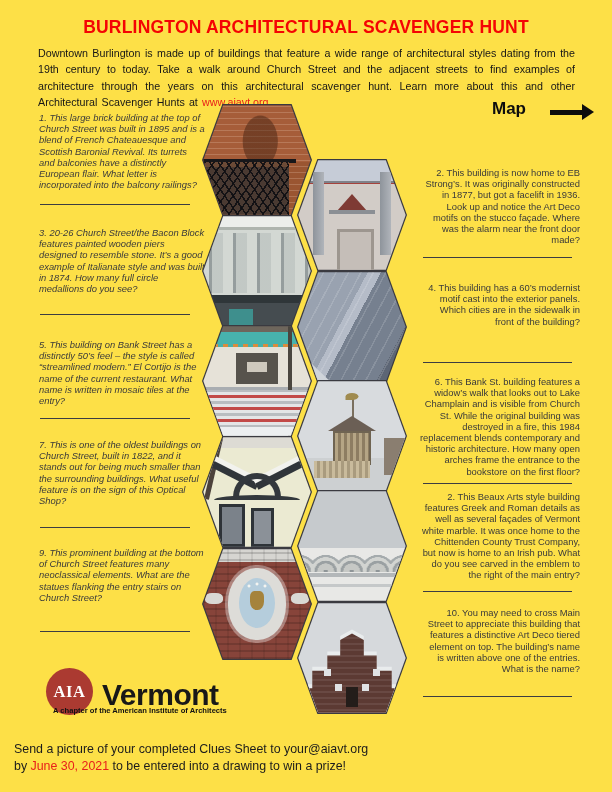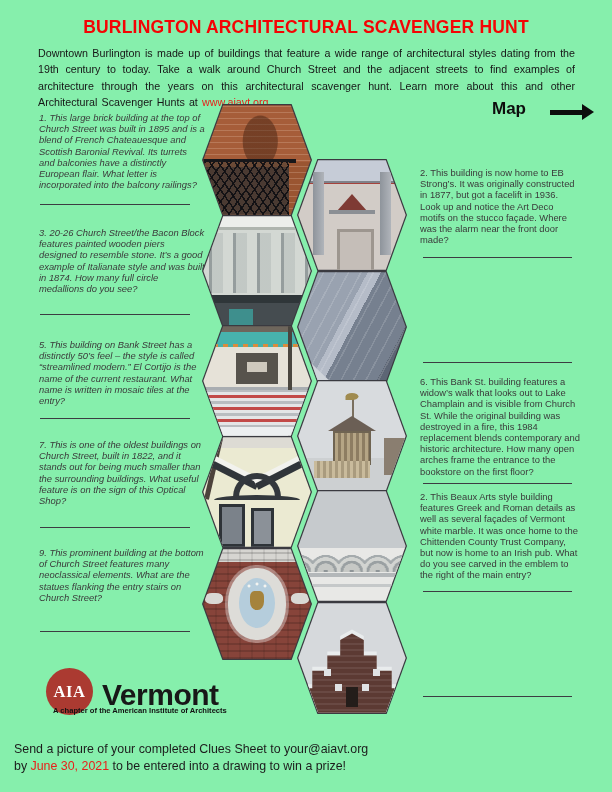--- a/index.html
+++ b/index.html
@@ -1,33 +1,33 @@
 <!DOCTYPE html>
 <html><head>
 <meta charset="utf-8">
 <style>
   html,body{margin:0;padding:0;background:#888;}
-  .page{position:relative;width:612px;height:792px;margin:0 auto;background:#86efac;
+  .page{position:relative;width:612px;height:792px;margin:0 auto;background:#fde047;
         font-family:"Liberation Sans",sans-serif;color:#2e2e2e;overflow:hidden;}
 
   
   .title{position:absolute;left:0;top:17px;width:612px;text-align:center;
          font-size:17.5px;font-weight:bold;color:#f40404;letter-spacing:.2px;}
   .intro{position:absolute;left:38px;top:45px;width:537px;font-size:10.7px;line-height:16.3px;
          text-align:justify;color:#161616;word-spacing:1.2px;}
   .intro .link{color:#e8201a;}
   .maplabel{position:absolute;left:492px;top:99px;font-size:17px;font-weight:bold;color:#0d0d0d;}
   .maparrow{position:absolute;left:550px;top:110px;width:33px;height:5px;background:#0d0d0d;}
   .maparrow::after{content:"";position:absolute;right:-11px;top:-6px;width:0;height:0;
          border-left:12px solid #0d0d0d;border-top:8.5px solid transparent;border-bottom:8.5px solid transparent;}
 
   
   .clue{position:absolute;font-size:9.4px;line-height:11.2px;color:#3a3a3a;}
   .clue.cl{left:39px;width:166px;font-style:italic;}
-  .clue.cr{left:420px;width:160px;}
+  .clue.cr{left:420px;width:160px;text-align:right;}
   .ansline{position:absolute;height:0;border-top:1.6px solid #3c3c42;}
 
   
   .hex{position:absolute;width:110px;height:112px;}
   .hex .rim,.hex .photo{clip-path:polygon(0% 50%,18.5% 0%,81.5% 0%,100% 50%,81.5% 100%,18.5% 100%);}
   .hex .rim{position:absolute;inset:0;background:#3a3a40;}
   .hex .photo{position:absolute;inset:1.3px;overflow:hidden;}
   .d{position:absolute;}
 
   .p1{background:
@@ -154,25 +154,27 @@
   <div class="ansline" style="left:40px;top:314px;width:150px"></div>
   <div class="clue cl" style="top:339px">5. This building on Bank Street has a distinctly 50’s feel – the style is called “streamlined modern.”  El Cortijo is the name of the current restaurant.  What name is written in mosaic tiles at the entry?</div>
   <div class="ansline" style="left:40px;top:418px;width:150px"></div>
   <div class="clue cl" style="top:439px">7.  This is one of the oldest buildings on Church Street, built in 1822, and it stands out for being much smaller than the surrounding buildings. What useful feature is on the sign of this Optical Shop?</div>
   <div class="ansline" style="left:40px;top:527px;width:150px"></div>
   <div class="clue cl" style="top:547px">9. This prominent building at the bottom of Church Street features many neoclassical elements.  What are the statues flanking the entry stairs on Church Street?</div>
   <div class="ansline" style="left:40px;top:631px;width:150px"></div>
 
   <div class="clue cr" style="top:167px">2. This building is now home to EB Strong’s.  It was originally constructed in 1877, but got a facelift in 1936.  Look up and notice the Art Deco motifs on the stucco façade. Where was the alarm near the front door made?</div>
   <div class="ansline" style="left:423px;top:257px;width:149px"></div>
+  <div class="clue cr" style="top:282px">4. This building has a 60’s modernist motif cast into the exterior panels. Which cities are in the sidewalk in front of the building?</div>
   <div class="ansline" style="left:423px;top:362px;width:149px"></div>
   <div class="clue cr" style="top:376px">6. This Bank St. building features a widow’s walk that looks out to Lake Champlain and is visible from Church St.  While the original building was destroyed in a fire, this 1984 replacement blends contemporary and historic architecture.  How many open arches frame the entrance to the bookstore on the first floor?</div>
   <div class="ansline" style="left:423px;top:483px;width:149px"></div>
   <div class="clue cr" style="top:491px">2. This Beaux Arts style building features  Greek and Roman details as well as several façades of Vermont white marble. It was once home to the Chittenden County Trust Company, but now is home to an Irish pub.  What do you see carved in the emblem to the right of the main entry?</div>
   <div class="ansline" style="left:423px;top:591px;width:149px"></div>
+  <div class="clue cr" style="top:607px">10. You may need to cross Main Street to appreciate this building that features a distinctive Art Deco tiered element on top.  The building’s name is written above one of the entries. What is the name?</div>
   <div class="ansline" style="left:423px;top:696px;width:149px"></div>
 
   <div class="hex" style="left:202px;top:104px" title="Brick turret and iron balcony at top of Church Street">
     <div class="rim d"></div>
     <div class="photo p1">
       <div class="d bar"></div>
       <div class="d rail"></div>
     </div>
   </div>
 

